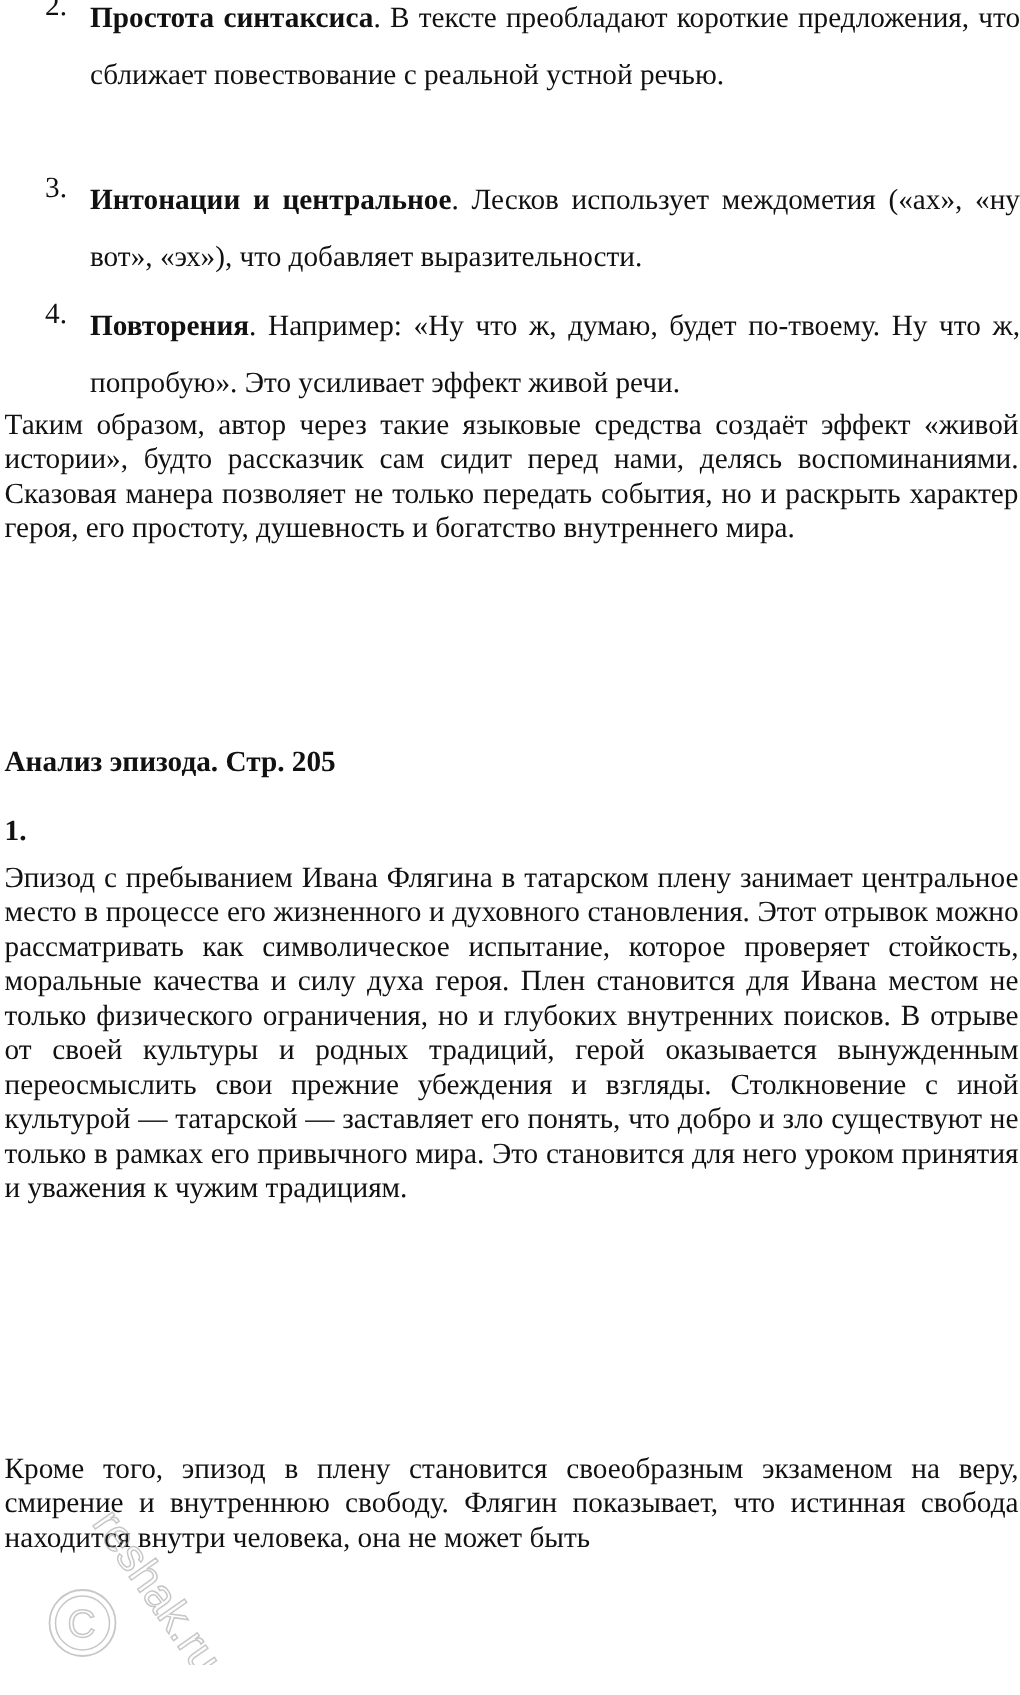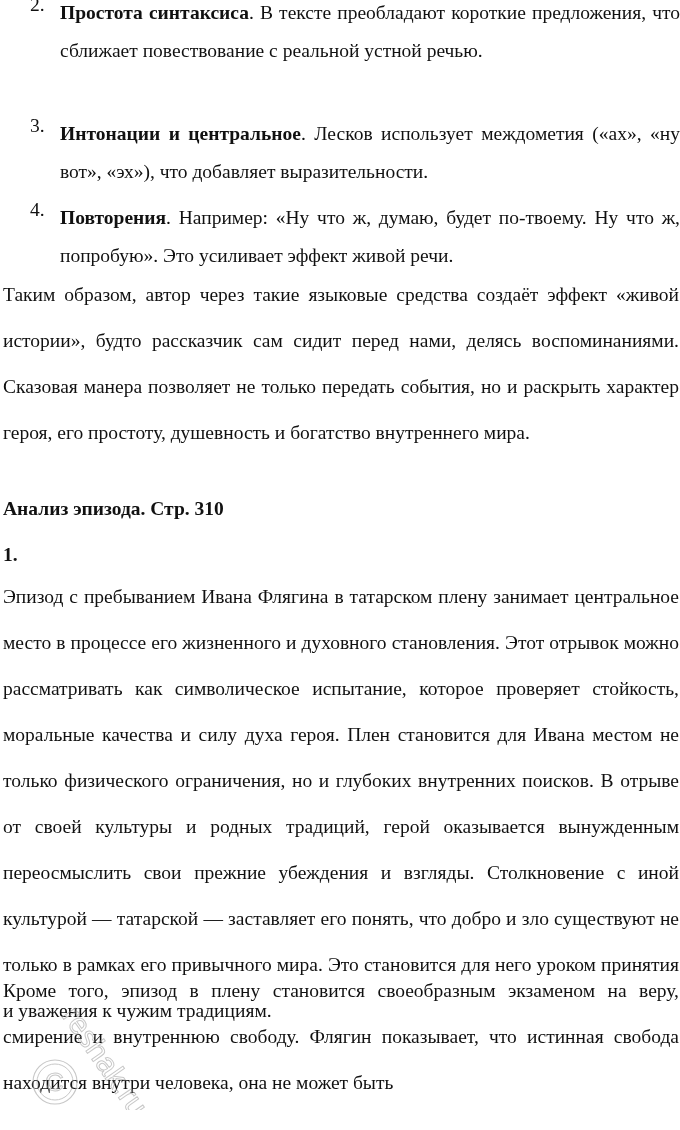--- a/index.html
+++ b/index.html
@@ -36,21 +36,21 @@
     .list-item .body {
       margin-left: 30px;
       width: 620px;
       line-height: 38px;
       text-align: justify;
     }
     .para {
       position: absolute;
       left: 3px;
       width: 676px;
-      line-height: 46px;
+      line-height: 23px;
       text-align: justify;
     }
     .heading {
       position: absolute;
       left: 3px;
       font-weight: bold;
     }
     b { font-weight: bold; }
     .watermark {
       position: absolute;
@@ -77,21 +77,21 @@
     <div class="body"><b>Интонации и центральное</b><span>. Лесков использует междометия («ах», «ну вот», «эх»), что добавляет выразительности.</span></div>
   </div>
 
   <div class="list-item" style="top:199px;">
     <span class="num">4.</span>
     <div class="body"><b>Повторения</b><span>. Например: «Ну что ж, думаю, будет по-твоему. Ну что ж, попробую». Это усиливает эффект живой речи.</span></div>
   </div>
 
   <p class="para" style="top:272px; margin:0;">Таким образом, автор через такие языковые средства создаёт эффект «живой истории», будто рассказчик сам сидит перед нами, делясь воспоминаниями. Сказовая манера позволяет не только передать события, но и раскрыть характер героя, его простоту, душевность и богатство внутреннего мира.</p>
 
-  <div class="heading" style="top:498px;">Анализ эпизода. Стр. 310</div>
+  <div class="heading" style="top:498px;">Анализ эпизода. Стр. 205</div>
 
   <div class="heading" style="top:544px;">1.</div>
 
   <p class="para" style="top:574px; margin:0;">Эпизод с пребыванием Ивана Флягина в татарском плену занимает центральное место в процессе его жизненного и духовного становления. Этот отрывок можно рассматривать как символическое испытание, которое проверяет стойкость, моральные качества и силу духа героя. Плен становится для Ивана местом не только физического ограничения, но и глубоких внутренних поисков. В отрыве от своей культуры и родных традиций, герой оказывается вынужденным переосмыслить свои прежние убеждения и взгляды. Столкновение с иной культурой — татарской — заставляет его понять, что добро и зло существуют не только в рамках его привычного мира. Это становится для него уроком принятия и уважения к чужим традициям.</p>
 
   <p class="para" style="top:968px; margin:0;">Кроме того, эпизод в плену становится своеобразным экзаменом на веру, смирение и внутреннюю свободу. Флягин показывает, что истинная свобода находится внутри человека, она не может быть</p>
 
 </div>
 
 <div class="watermark">

